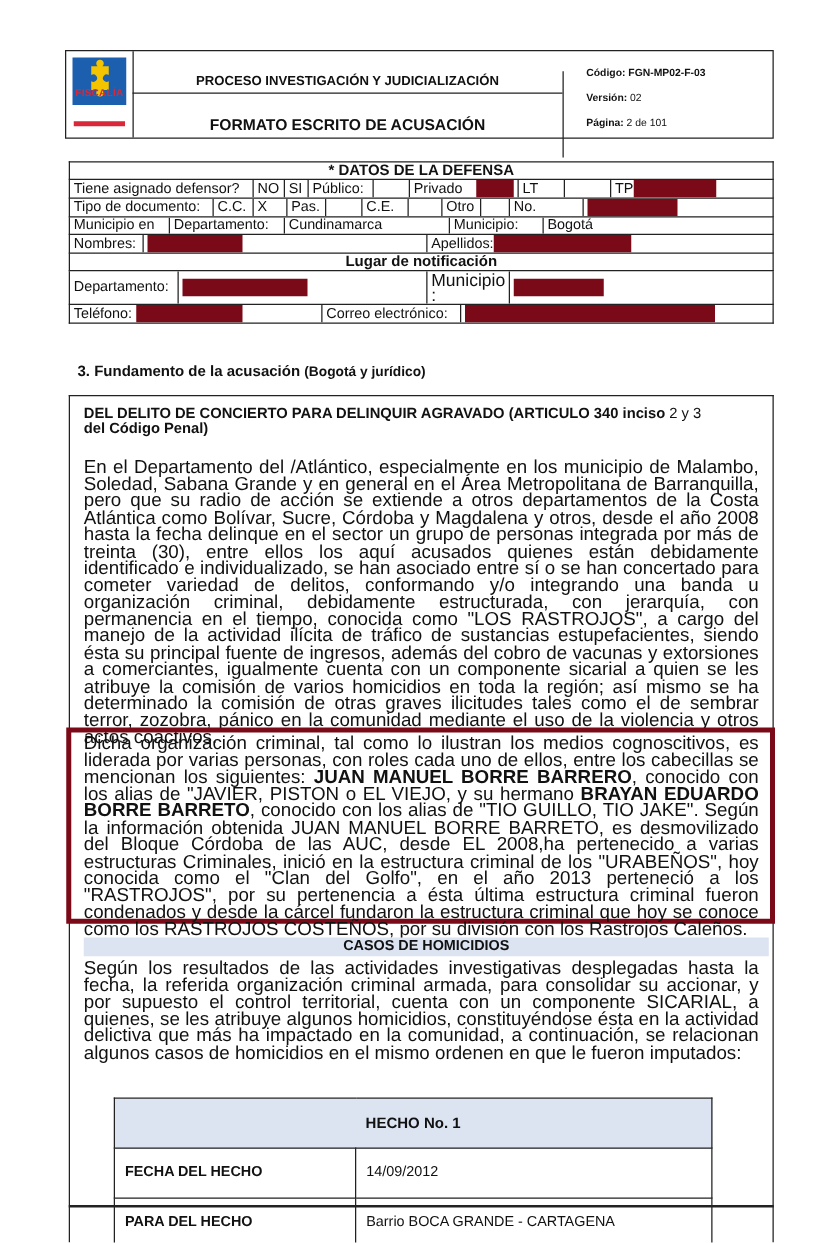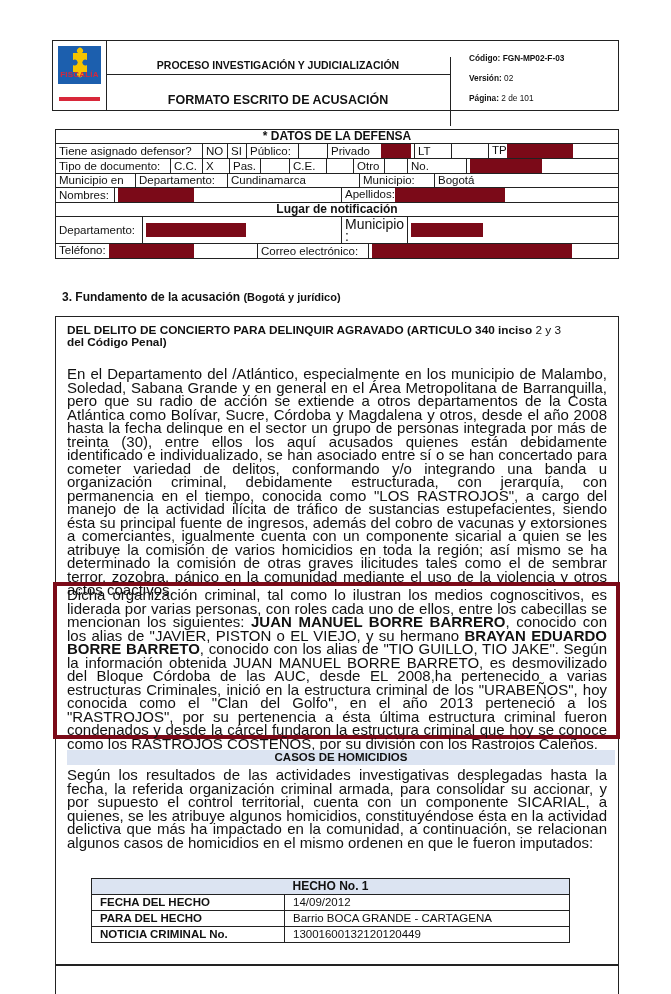--- a/index.html
+++ b/index.html
@@ -39,21 +39,21 @@
   .heading { left: 67px; top: 324px; width: 540px; font-weight: bold; font-size: 11.8px; line-height: 12px; }
   .heading .lt { font-weight: normal; }
   .para { left: 67px; width: 540px; font-size: 15px; line-height: 13.5px; text-align: justify; }
   .p1 { top: 367px; }
   .hl { left: 53px; top: 582px; width: 567px; height: 157px; border: 4px solid #7b0a18; box-sizing: border-box; }
   .p2 { top: 588px; }
   .casos { left: 67px; top: 750px; width: 548px; height: 15px; background: #dce4f2; text-align: center; font-weight: bold; font-size: 11.5px; line-height: 15px; }
   .p3 { top: 740px; margin-top: 28px; }
 
   .hecho { left: 91px; top: 878px; width: 479px; font-size: 11.5px; }
-  .hecho td { border: 1px solid #222; height: 15px; line-height: 15px; padding: 0 8px; }
+  .hecho td { border: 1px solid #222; height: 15px; line-height: 15px; padding: 12px 8px; }
   .hecho .ht { background: #dce4f2; text-align: center; font-weight: bold; font-size: 12px; }
   .hecho .lbl { font-weight: bold; width: 176px; }
   .hecho .val-b { font-weight: bold; }
   .bottomline { left: 55px; top: 964px; width: 564px; height: 0; border-top: 2px solid #222; }
 </style>
 </head>
 <body>
 
 <div class="abs hdr">
   <div class="logo-cell">

